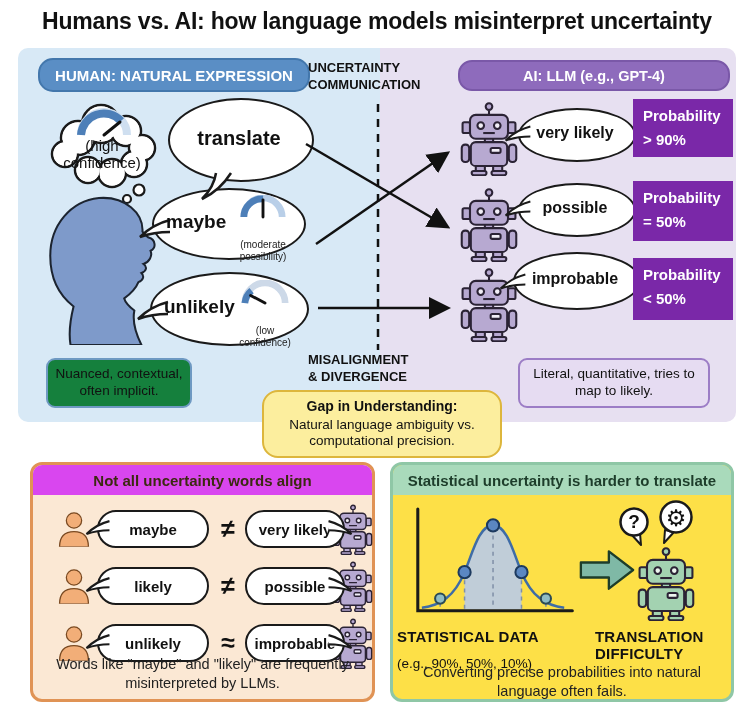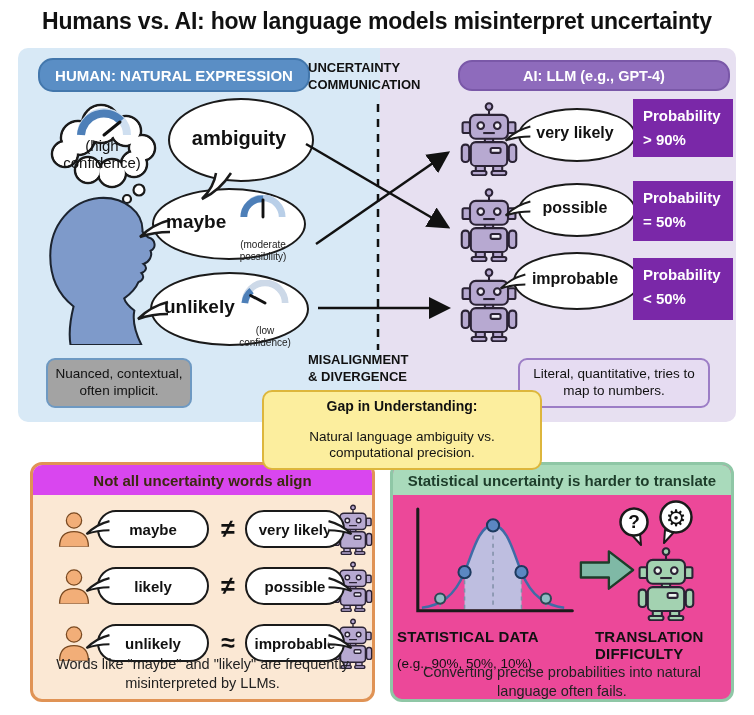--- a/index.html
+++ b/index.html
@@ -14,28 +14,28 @@
   .hdr-ai{left:440px;top:12px;width:268px;height:27px;background:#8e6bbc;border:2px solid #7a58a8;border-radius:14px;font-size:14.5px}
   .midlabel{position:absolute;font-weight:bold;font-size:13px;line-height:1.3;z-index:2}
   .ell{position:absolute;background:#fff;border:2.5px solid #1a1a1a;border-radius:50%;z-index:1}
   .bub-word{position:absolute;font-weight:bold;color:#111;z-index:3}
   .gauge-wrap{position:absolute;text-align:center;z-index:3}
   .gauge-lbl{font-size:10px;line-height:1.15;color:#222;margin-top:15px}
   .tail{position:absolute;z-index:2}
   .probbox{position:absolute;width:100px;background:#7a28a8;color:#fff;font-weight:bold;font-size:15px;padding:9px 10px;box-sizing:border-box;z-index:1;line-height:1}
   .probbox .v{margin-top:9px}
   .capbox{position:absolute;text-align:center;display:flex;align-items:center;justify-content:center;line-height:1.25;z-index:4;font-size:13.5px;border-radius:9px}
-  .cap-human{left:28px;top:310px;width:142px;height:46px;background:#a3a3a3;border:2px solid #6e99c2}
+  .cap-human{left:28px;top:310px;width:142px;height:46px;background:#15803d;border:2px solid #6e99c2}
   .cap-ai{left:500px;top:310px;width:188px;height:46px;background:#e6dcf2;border:2px solid #9c7dc6}
-  .gapbox{position:absolute;left:244px;top:342px;width:236px;background:#fcee9e;border:2.5px solid #ddb63c;border-radius:10px;text-align:center;padding:6px 20px;z-index:5;line-height:1.25}
+  .gapbox{position:absolute;left:244px;top:342px;width:236px;background:#fcee9e;border:2.5px solid #ddb63c;border-radius:16px;text-align:center;padding:6px 0;z-index:5;line-height:1.25}
   .gapbox .gt{font-weight:bold;font-size:14px}
-  .gapbox .gb{font-size:13.5px;margin-top:13px}
+  .gapbox .gb{font-size:13.5px;margin-top:1px}
   .panel{position:absolute;top:462px;width:345px;height:240px;border-radius:12px;box-sizing:border-box;z-index:1}
   #words-panel{left:30px;background:#fbe8d4;border:3px solid #e09355}
-  #stats-panel{left:390px;width:344px;background:#ec4899;border:3px solid #8fc7a6}
+  #stats-panel{left:390px;width:344px;background:#fde047;border:3px solid #8fc7a6}
   .phead{position:absolute;left:0;right:0;top:0;height:30px;display:flex;align-items:center;justify-content:center;font-weight:bold;font-size:15px;border-radius:9px 9px 0 0}
   #words-panel .phead{background:#d946ef;color:#3b2a10}
   #stats-panel .phead{background:#a9dabb;color:#1d3d2a}
   .wrow{position:absolute;left:0;width:339px;height:52px}
   .pillb{position:absolute;top:7px;height:38px;background:#fff;border:2.5px solid #1a1a1a;border-radius:19px;display:flex;align-items:center;justify-content:center;font-weight:600;font-size:15px;box-sizing:border-box;z-index:1}
   .rel{position:absolute;left:178px;top:0;width:34px;height:52px;line-height:50px;text-align:center;font-weight:bold;font-size:25px;z-index:1}
   .pfoot{position:absolute;text-align:center;font-size:14.5px;line-height:1.3;color:#222;z-index:1}
   .statlbl{position:absolute;z-index:1}
   .statlbl .b{font-weight:bold;font-size:15px;letter-spacing:0.2px}
   .statlbl .s{font-size:13.5px;margin-top:11px}
@@ -122,21 +122,21 @@
       <path d="M5,27 A23,23 0 0 1 45,13" fill="none" stroke="#4d7fb8" stroke-width="8"></path>
       <line x1="28" y1="27" x2="44" y2="14" stroke="#111" stroke-width="3" stroke-linecap="round"></line>
     </svg>
     <div class="abs" style="left:32px;top:89px;width:104px;text-align:center;font-size:15px;z-index:3">(high confidence)</div>
 
     <div class="ell" style="left:150px;top:50px;width:142px;height:80px"></div>
     <svg class="tail" style="left:180px;top:122px" width="36" height="32" viewBox="0 0 36 32">
       <path d="M33,2 C26,14 17,23 4,29 C14,19 17,10 18,2 Z" fill="#fff"></path>
       <path d="M33,3 C26,14 17,23 4,29 C14,19 17,10 18,3" fill="none" stroke="#1a1a1a" stroke-width="2.5"></path>
     </svg>
-    <span class="bub-word" style="left:150px;top:50px;width:142px;height:80px;display:flex;align-items:center;justify-content:center;font-size:20px">ambiguity</span>
+    <span class="bub-word" style="left:150px;top:50px;width:142px;height:80px;display:flex;align-items:center;justify-content:center;font-size:20px">translate</span>
 
     <svg class="abs" style="left:18px;top:145px;z-index:1" width="142" height="152" viewBox="0 0 140 150">
       <path d="M62,5 C34,8 14,32 14,62 C14,86 24,102 37,112 C34,124 32,138 34,150 L104,150 C98,138 95,126 97,116 C92,112 88,108 87,104 C94,99 99,93 101,88 C106,86 107,82 104,79 C109,77 110,73 106,70 C112,68 115,62 113,57 C119,54 118,46 111,44 C108,42 106,40 105,38 C106,20 88,3 62,5 Z" fill="#7e9aca" stroke="#1c2430" stroke-width="2"></path>
     </svg>
 
     <div class="ell" style="left:134px;top:140px;width:150px;height:68px"></div>
     <svg class="tail" style="left:120px;top:170px" width="34" height="22" viewBox="0 0 34 22">
       <path d="M32,2 C20,5 11,10 2,19 C13,15 23,14 32,14 Z" fill="#fff"></path>
       <path d="M32,2 C20,5 11,10 2,19 C13,15 23,14 32,14" fill="none" stroke="#1a1a1a" stroke-width="2.5"></path>
     </svg>
@@ -221,21 +221,21 @@
 
     <div class="capbox cap-human">Nuanced, contextual, often implicit.</div>
     <div class="midlabel" style="left:290px;top:304px;width:142px">
       <div>MISALIGNMENT</div>
       <div>&amp; DIVERGENCE</div>
     </div>
     <div class="gapbox">
       <div class="gt">Gap in Understanding:</div>
       <div class="gb">Natural language ambiguity vs. computational precision.</div>
     </div>
-    <div class="capbox cap-ai">Literal, quantitative, tries to map to numbers.</div>
+    <div class="capbox cap-ai">Literal, quantitative, tries to map to likely.</div>
   </div>
 
   <div id="words-panel" class="panel">
     <div class="phead">Not all uncertainty words align</div>
 
     <div class="wrow" style="top:38px">
       <svg class="abs" style="left:24px;top:8px;color:#f2ae78" width="34" height="36" viewBox="0 0 40 42">
           <use href="#sym-person"></use>
         </svg>
       <div class="pillb" style="left:64px;width:112px">

